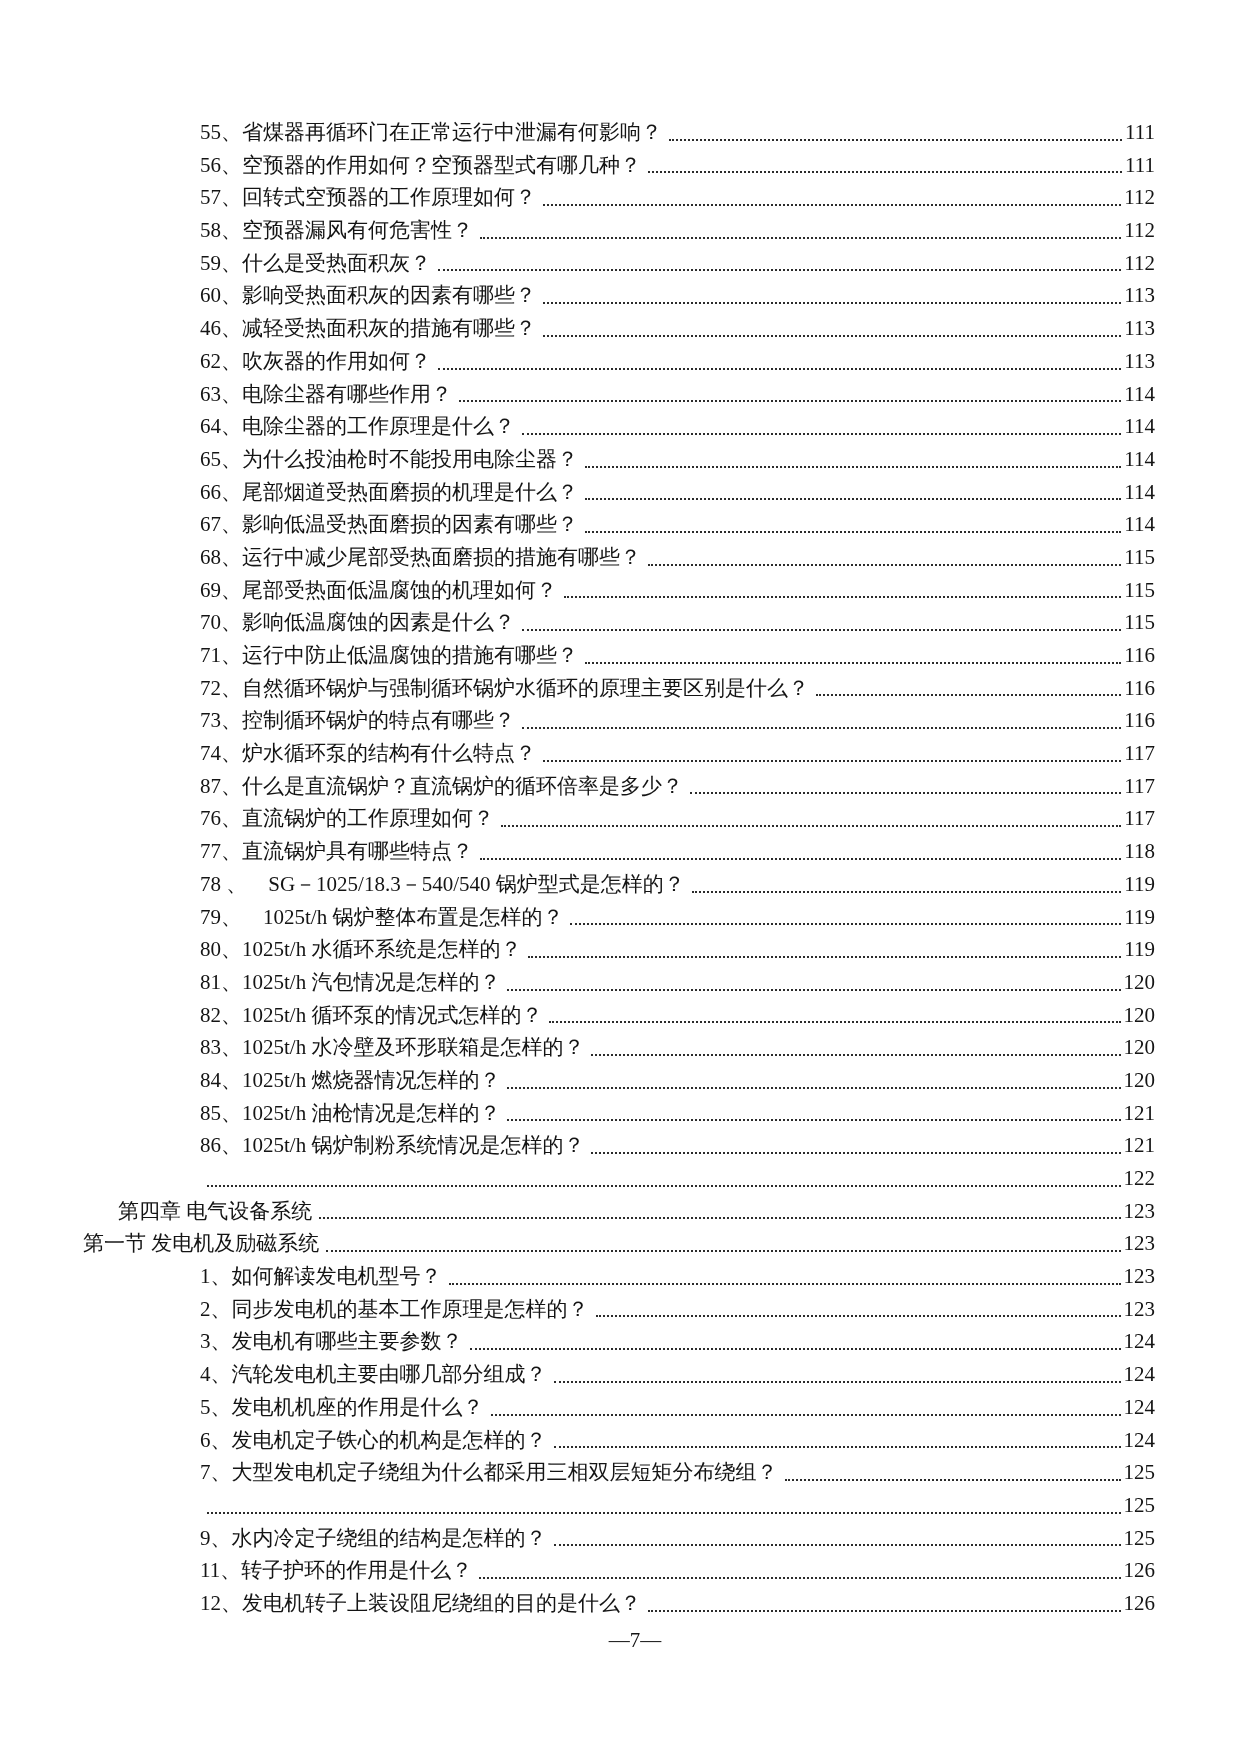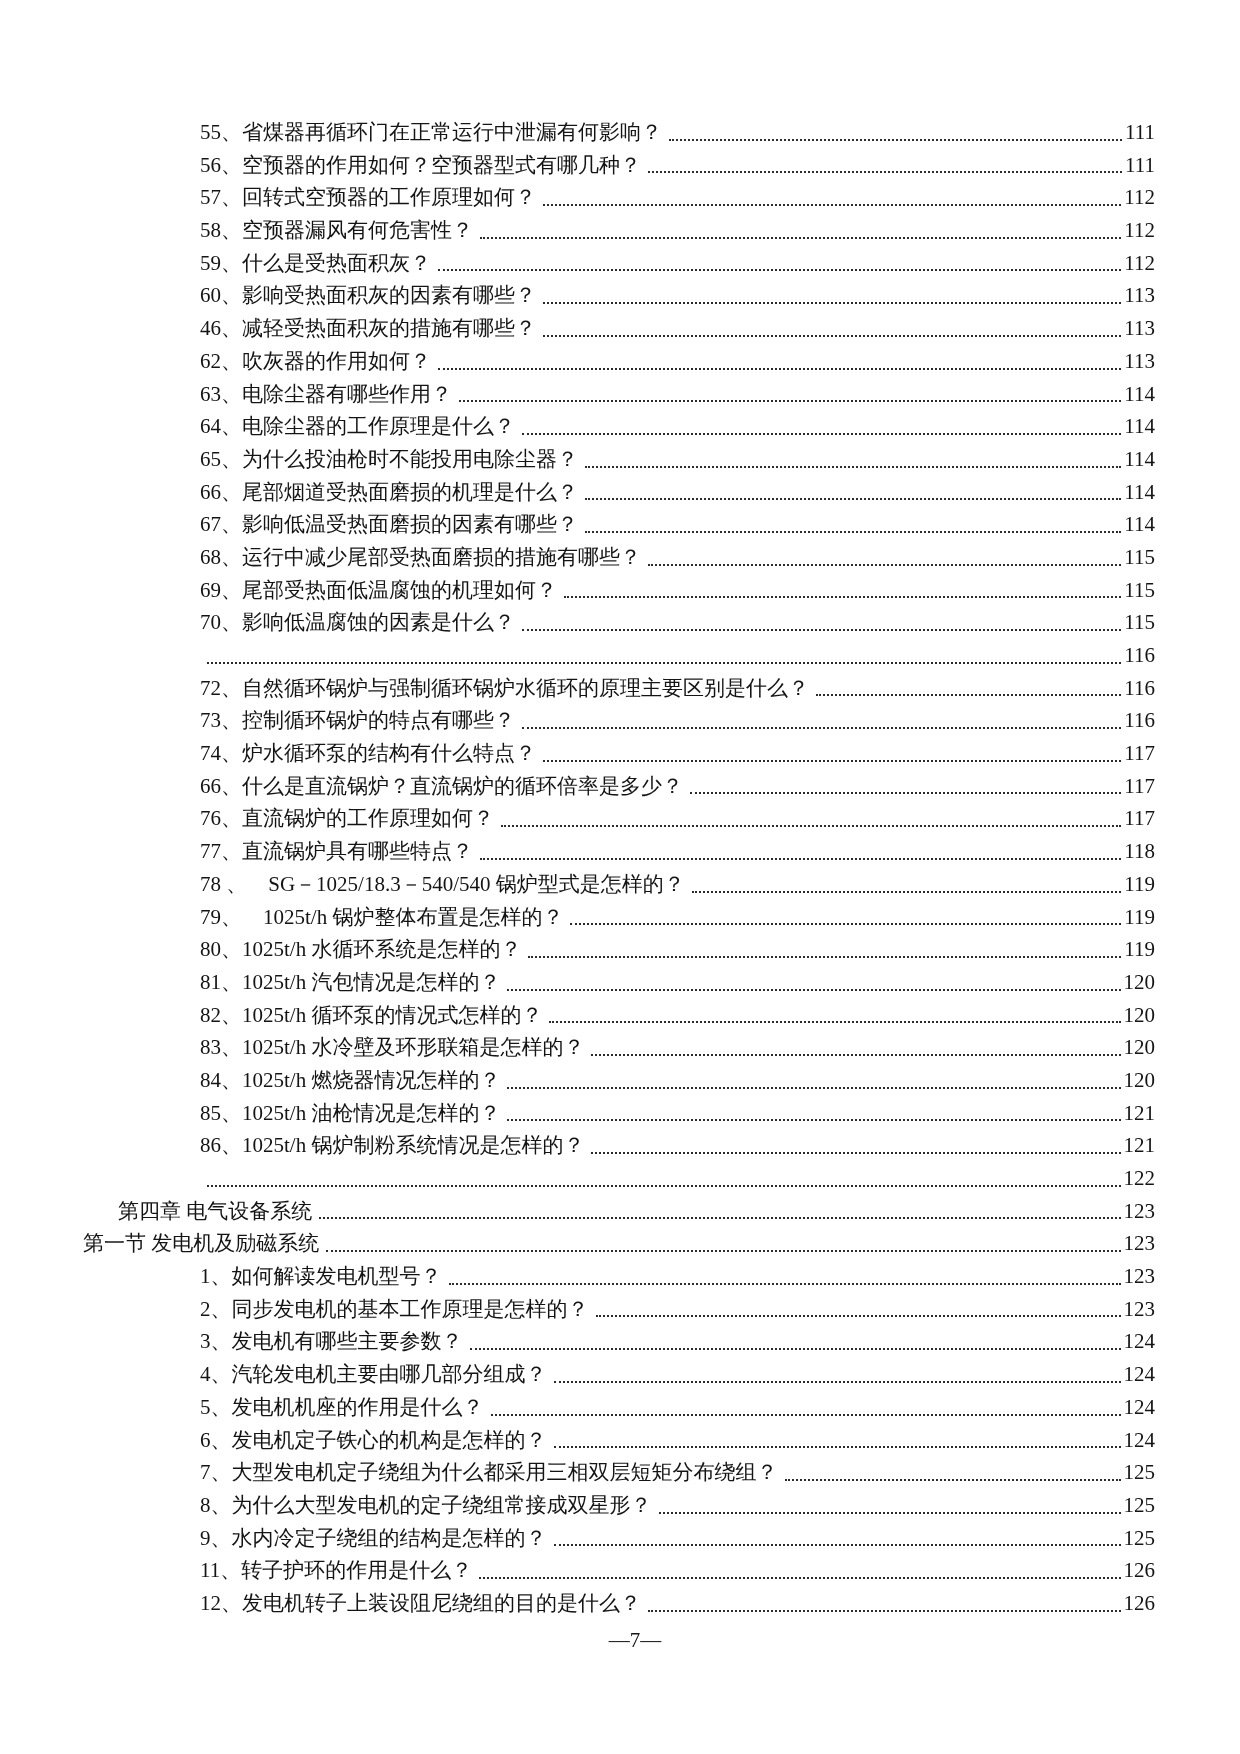--- a/index.html
+++ b/index.html
@@ -144,40 +144,41 @@
         <span class="label">69、尾部受热面低温腐蚀的机理如何？</span>
         <span class="leader"></span>
         <span class="page-num">115</span>
       </div>
       <div class="row item">
         <span class="label">70、影响低温腐蚀的因素是什么？</span>
         <span class="leader"></span>
         <span class="page-num">115</span>
       </div>
       <div class="row item">
+        <span class="label">71、运行中防止低温腐蚀的措施有哪些？</span>
         <span class="leader"></span>
         <span class="page-num">116</span>
       </div>
       <div class="row item">
         <span class="label">72、自然循环锅炉与强制循环锅炉水循环的原理主要区别是什么？</span>
         <span class="leader"></span>
         <span class="page-num">116</span>
       </div>
       <div class="row item">
         <span class="label">73、控制循环锅炉的特点有哪些？</span>
         <span class="leader"></span>
         <span class="page-num">116</span>
       </div>
       <div class="row item">
         <span class="label">74、炉水循环泵的结构有什么特点？</span>
         <span class="leader"></span>
         <span class="page-num">117</span>
       </div>
       <div class="row item">
-        <span class="label">66、什么是直流锅炉？直流锅炉的循环倍率是多少？</span>
+        <span class="label">87、什么是直流锅炉？直流锅炉的循环倍率是多少？</span>
         <span class="leader"></span>
         <span class="page-num">117</span>
       </div>
       <div class="row item">
         <span class="label">76、直流锅炉的工作原理如何？</span>
         <span class="leader"></span>
         <span class="page-num">117</span>
       </div>
       <div class="row item">
         <span class="label">77、直流锅炉具有哪些特点？</span>
@@ -272,21 +273,20 @@
         <span class="label">6、发电机定子铁心的机构是怎样的？</span>
         <span class="leader"></span>
         <span class="page-num">124</span>
       </div>
       <div class="row item">
         <span class="label">7、大型发电机定子绕组为什么都采用三相双层短矩分布绕组？</span>
         <span class="leader"></span>
         <span class="page-num">125</span>
       </div>
       <div class="row item">
-        <span class="label">8、为什么大型发电机的定子绕组常接成双星形？</span>
         <span class="leader"></span>
         <span class="page-num">125</span>
       </div>
       <div class="row item">
         <span class="label">9、水内冷定子绕组的结构是怎样的？</span>
         <span class="leader"></span>
         <span class="page-num">125</span>
       </div>
       <div class="row item">
         <span class="label">11、转子护环的作用是什么？</span>

